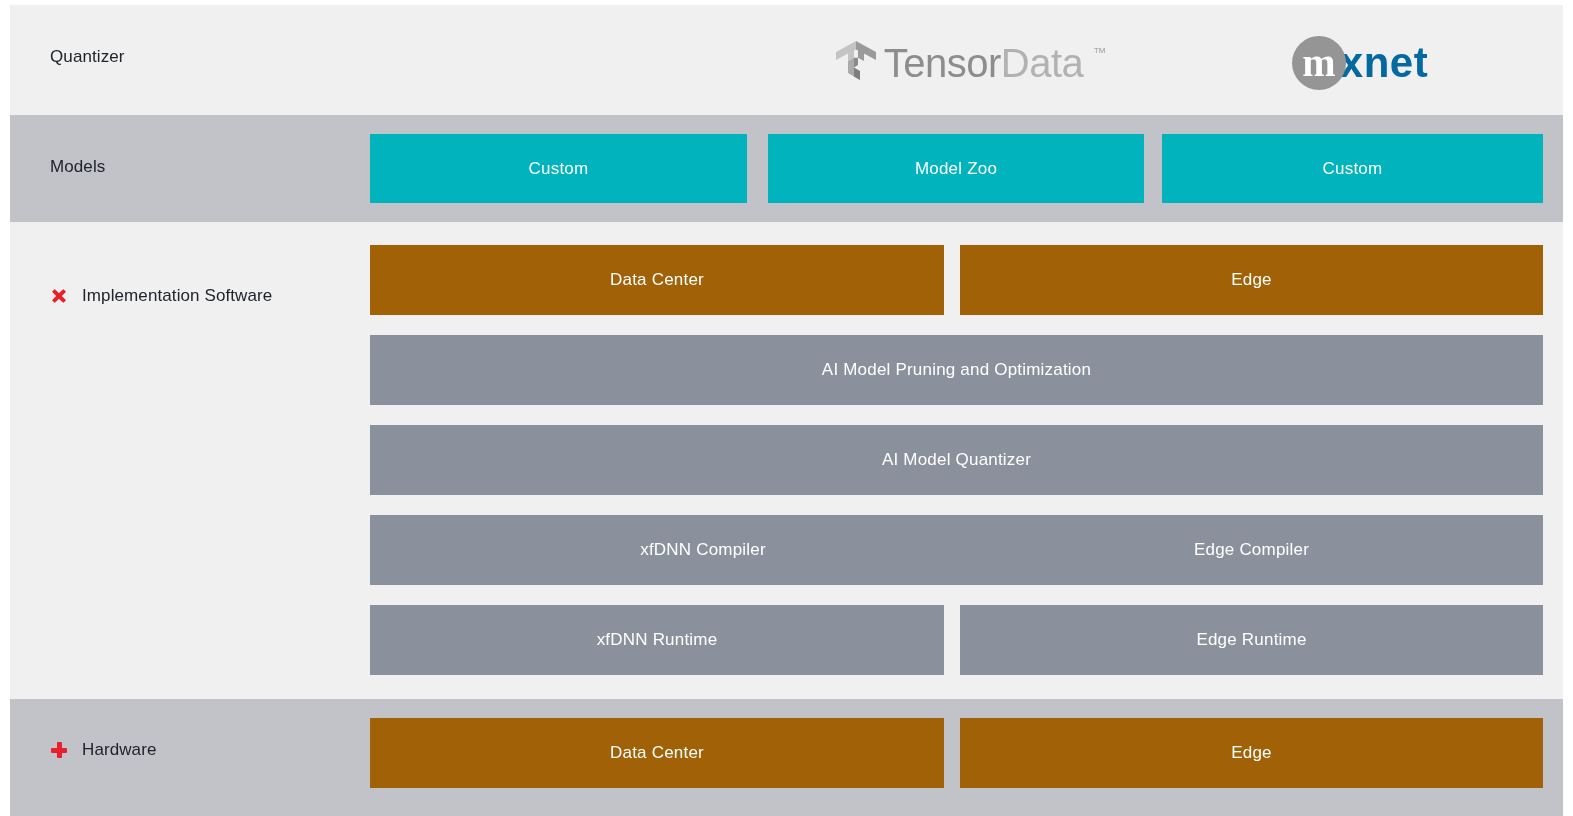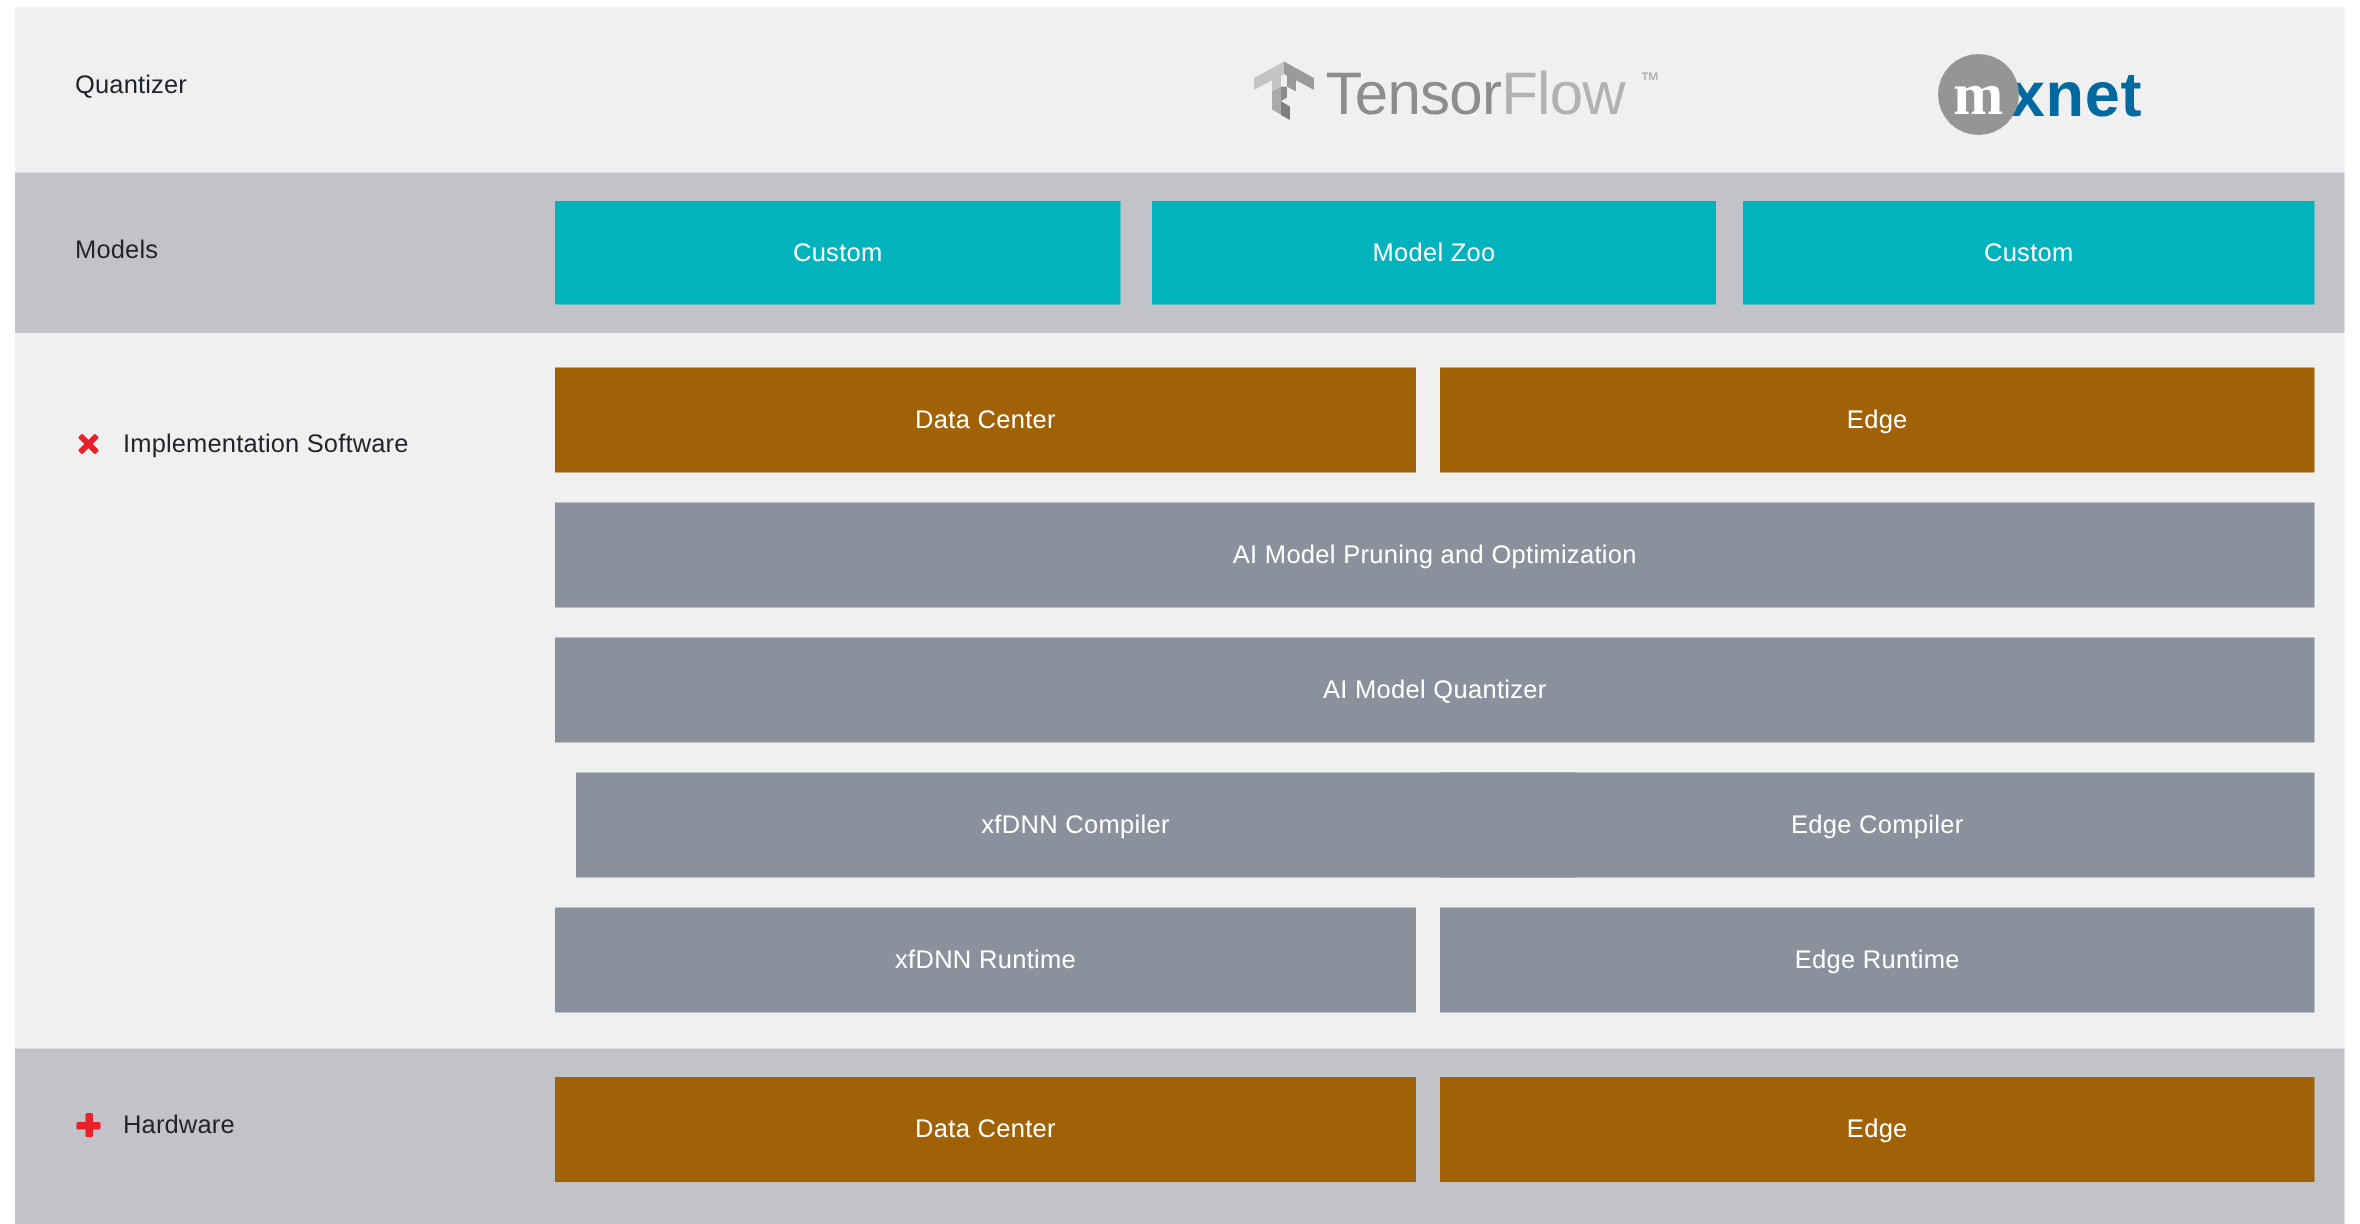--- a/index.html
+++ b/index.html
@@ -158,21 +158,21 @@
 
     <div class="logo" style="left:820px; width:280px;">
       <div class="tf-wrap">
         <svg width="44" height="48" viewBox="0 0 44 48">
           <polygon points="22,2 42,13 42,21 30,14.5 30,22 24,18.8 24,11.5 22,10.4" fill="#9a9a9a"></polygon>
           <polygon points="22,2 2,13 2,21 14,14.5 14,22 20,18.8 20,11.5 22,10.4" fill="#c4c4c4"></polygon>
           <polygon points="14,22 20,18.8 20,30 26,33.5 26,41 14,34" fill="#aaaaaa"></polygon>
           <polygon points="20,18.8 24,18.8 24,26 20,28.5" fill="#8b8b8b"></polygon>
           <polygon points="20,28.5 26,32 26,41 20,37.6" fill="#7e7e7e"></polygon>
         </svg>
-        <span class="tf-text"><span>Tensor</span><span class="tf-light">Flow</span></span>
+        <span class="tf-text"><span>Tensor</span><span class="tf-light">Data</span></span>
         <span class="tf-tm">™</span>
       </div>
     </div>
 
     <div class="logo" style="left:1265px; width:170px;">
       <div class="mx-wrap">
         <span class="mx-circle">m</span>
         <span class="mx-text">xnet</span>
       </div>
     </div>
@@ -211,21 +211,21 @@
     </div>
 
     <div class="box box-grey" style="left:360px; top:113px; width:1173px; height:70px;">
       <span>AI Model Pruning and Optimization</span>
     </div>
 
     <div class="box box-grey" style="left:360px; top:203px; width:1173px; height:70px;">
       <span>AI Model Quantizer</span>
     </div>
 
-    <div class="box box-grey" style="left:360px; top:293px; width:666px; height:70px;margin-left:14px;">
+    <div class="box box-grey" style="left:360px; top:293px; width:666px; height:70px;">
       <span>xfDNN Compiler</span>
     </div>
     <div class="box box-grey" style="left:950px; top:293px; width:583px; height:70px;">
       <span>Edge Compiler</span>
     </div>
 
     <div class="box box-grey" style="left:360px; top:383px; width:574px; height:70px;">
       <span>xfDNN Runtime</span>
     </div>
     <div class="box box-grey" style="left:950px; top:383px; width:583px; height:70px;">

